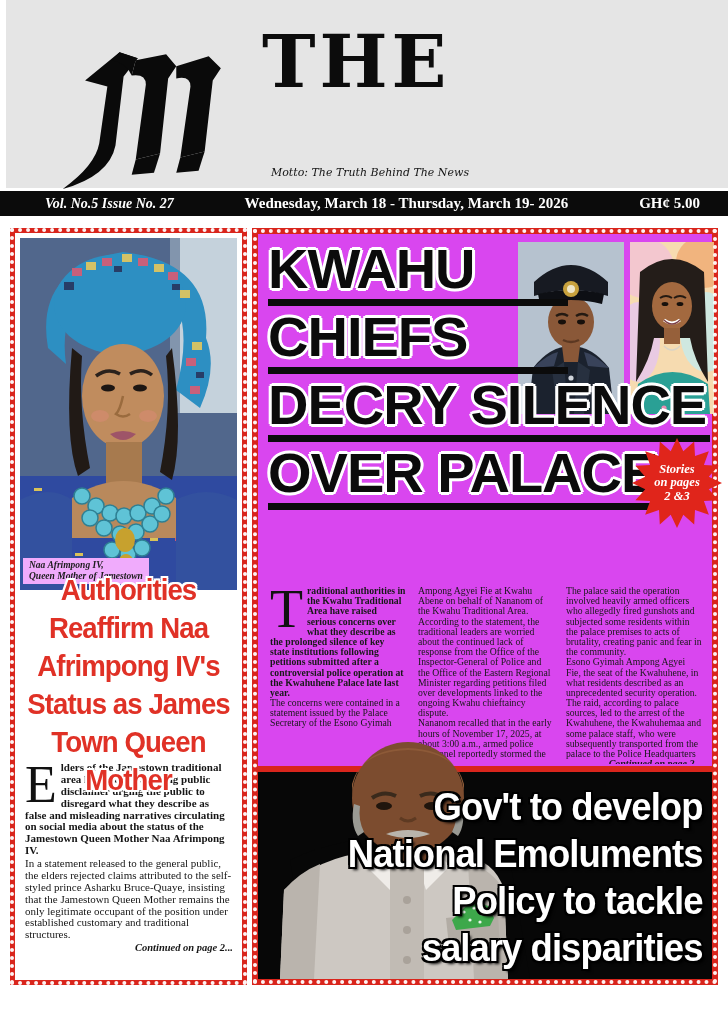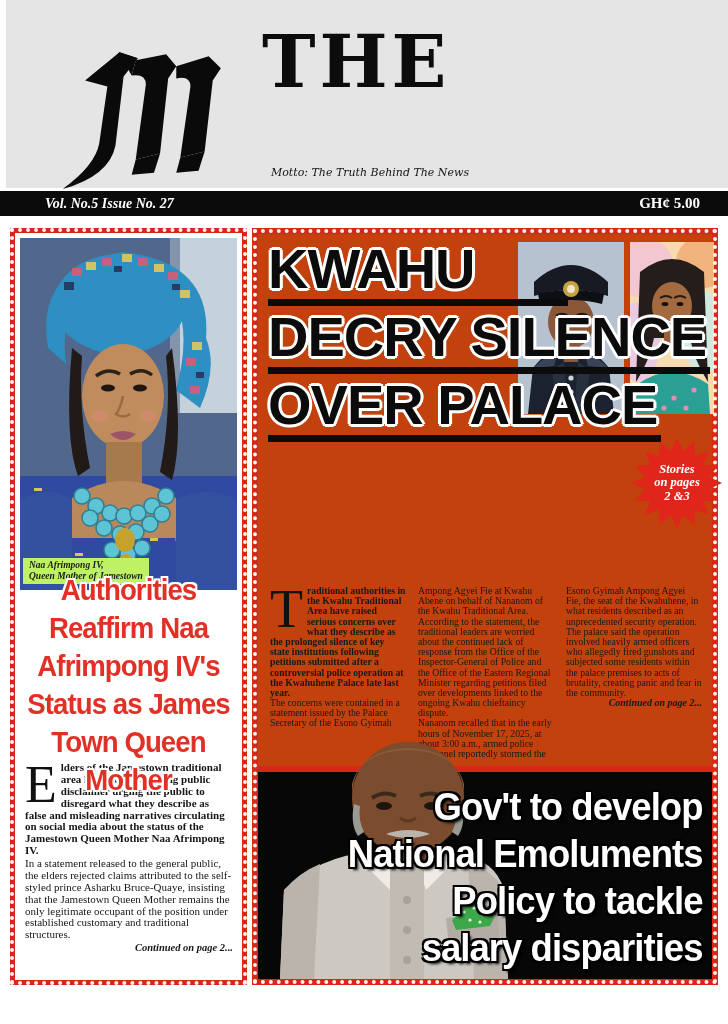--- a/index.html
+++ b/index.html
@@ -20,28 +20,28 @@
   .infobar{position:absolute;left:0;top:189px;width:728px;height:29px;background:#0b0b0b;
        display:flex;align-items:center;justify-content:space-between;box-sizing:border-box;
        padding:0 28px 0 45px;color:#fff;box-shadow:inset 0 2px 0 #fff,inset 0 -2px 0 #fff;}
   .infobar .vol{font-style:italic;font-weight:bold;font-size:14px;}
   .infobar .dates{font-weight:bold;font-size:15px;}
   .infobar .price{font-weight:bold;font-size:15px;}
 
   
   .left-panel{position:absolute;left:10px;top:228px;width:237px;height:757px;background:#fff;
        border:5px solid #d9251c;box-sizing:border-box;}
-  .main-panel{position:absolute;left:252px;top:228px;width:466px;height:757px;background:#c2410c;
+  .main-panel{position:absolute;left:252px;top:228px;width:466px;height:757px;background:#d946ef;
        border:6px solid #d9251c;box-sizing:border-box;}
   .left-panel::after,.main-panel::after{content:"";position:absolute;left:-5px;top:-5px;
        right:-5px;bottom:-5px;border:4px dotted rgba(255,255,255,.95);pointer-events:none;z-index:6;}
 
   
   .qm-photo{position:absolute;left:5px;top:5px;width:217px;height:352px;margin:0;}
-  .qm-caption{position:absolute;left:3px;bottom:6px;background:#bef264;padding:2px 6px;
+  .qm-caption{position:absolute;left:3px;bottom:6px;background:#f0abfc;padding:2px 6px;
        font-style:italic;font-weight:bold;font-size:9.5px;line-height:11px;color:#1c1c1c;z-index:3;}
   .left-headline{position:absolute;left:0;right:0;top:338px;margin:0;text-align:center;z-index:4;
        font-family:"Liberation Sans",sans-serif;font-weight:bold;font-size:30px;line-height:38px;
        letter-spacing:-1px;color:#e03126;transform:scaleX(.92);transform-origin:center top;
        text-shadow:-2px 0 0 #fff,2px 0 0 #fff,0 -2px 0 #fff,0 2px 0 #fff,
                    -2px -2px 0 #fff,2px 2px 0 #fff,-2px 2px 0 #fff,2px -2px 0 #fff;}
   .left-body{position:absolute;left:10px;right:9px;top:529px;bottom:6px;overflow:hidden;
        font-size:11px;line-height:1.08;color:#161616;}
   .left-body p{margin:0 0 1px 0;}
   .dropcap{float:left;font-family:"Liberation Serif",serif;font-size:52px;line-height:42px;
@@ -102,20 +102,21 @@
           <path d="M64,12 L82,18 L80,20 L76,35 Q70,22 56,20 Z"></path>
         </g>
       </svg>
     </div>
     <div class="the">THE</div>
     <div class="motto">Motto: The Truth Behind The News</div>
   </header>
 
   <div class="infobar">
     <span class="vol">Vol. No.5   Issue No. 27</span>
+    <span class="dates">Wednesday, March 18 - Thursday, March 19- 2026</span>
     <span class="price">GH¢ 5.00</span>
   </div>
 
   <aside class="left-panel">
     <figure class="qm-photo">
       <svg viewBox="0 0 217 352" width="217" height="352" aria-hidden="true">
         <rect x="0" y="0" width="217" height="352" fill="#51678c"></rect>
         <rect x="158" y="0" width="59" height="175" fill="#c5d2dc"></rect>
         <rect x="150" y="0" width="10" height="175" fill="#8295ad"></rect>
         <rect x="0" y="238" width="217" height="114" fill="#2f4aa0"></rect>
@@ -274,20 +275,21 @@
             <circle cx="64" cy="148" r="2.6"></circle>
             <circle cx="34" cy="166" r="2.6"></circle>
             <circle cx="56" cy="166" r="2.6"></circle>
           </g>
         <path d="M34,104 Q42,112 50,104" stroke="#d8d3c6" stroke-width="1.6" fill="none"></path>
       </svg>
     </div>
 
     <div class="hl-block">
       <div class="hl"><span class="wide">KWAHU</span></div>
+      <div class="hl"><span class="wide">CHIEFS</span></div>
       <div class="hl"><span>DECRY SILENCE</span></div>
       <div class="hl"><span>OVER PALACE</span></div>
     </div>
 
     <div class="starburst">
       <svg viewBox="0 0 100 100" width="90" height="90" aria-hidden="true">
         <polygon fill="#e0251b" points="100,50 85.3,57 96.2,69.1 79.9,70 85.4,85.4 70,79.9 69.1,96.2 57,85.3 50,100 43,85.3 30.9,96.2 30,79.9 14.6,85.4 20.1,70 3.8,69.1 14.7,57 0,50 14.7,43 3.8,30.9 20.1,30 14.6,14.6 30,20.1 30.9,3.8 43,14.7 50,0 57,14.7 69.1,3.8 70,20.1 85.4,14.6 79.9,30 96.2,30.9 85.3,43"></polygon>
       </svg>
       <div class="sb-text">
         <span>Stories</span>
@@ -300,22 +302,23 @@
       <div class="col">
         <p><span class="dropcap-t">T</span><b>raditional authorities in the Kwahu Traditional Area have raised serious concerns over what they describe as the prolonged silence of key state institutions following petitions submitted after a controversial police operation at the Kwahuhene Palace late last year.</b></p>
         <p>The concerns were contained in a statement issued by the Palace Secretary of the Esono Gyimah</p>
       </div>
       <div class="col">
         <p>Ampong Agyei Fie at Kwahu Abene on behalf of Nananom of the Kwahu Traditional Area.</p>
         <p>According to the statement, the traditional leaders are worried about the continued lack of response from the Office of the Inspector-General of Police and the Office of the Eastern Regional Minister regarding petitions filed over developments linked to the ongoing Kwahu chieftaincy dispute.</p>
         <p>Nananom recalled that in the early hours of November 17, 2025, at about 3:00 a.m., armed police personnel reportedly stormed the</p>
       </div>
       <div class="col">
+        <p>The palace said the operation involved heavily armed officers who allegedly fired gunshots and subjected some residents within the palace premises to acts of brutality, creating panic and fear in the community.</p>
         <p>Esono Gyimah Ampong Agyei Fie, the seat of the Kwahuhene, in what residents described as an unprecedented security operation.</p>
-        <p>The palace said the operation involved heavily armed officers who allegedly fired gunshots and subjected some residents within the palace premises to acts of brutality, creating panic and fear in the community.</p>
+        <p>The raid, according to palace sources, led to the arrest of the Kwahuhene, the Kwahuhemaa and some palace staff, who were subsequently transported from the palace to the Police Headquarters</p>
         <p class="continued">Continued on page 2...</p>
       </div>
     </div>
 
     <div class="bottom-panel"></div>
 
     <div class="mahama">
       <svg viewBox="0 0 300 239" width="300" height="239" aria-hidden="true">
         <path d="M30,120 L50,239 L270,239 L250,120 Q200,96 150,96 Q80,96 30,120 Z" fill="#070707"></path>
         <path d="M20,239 L24,150 Q60,116 110,112 L196,112 Q236,120 244,150 L248,239 Z" fill="#cdc8c2"></path>

